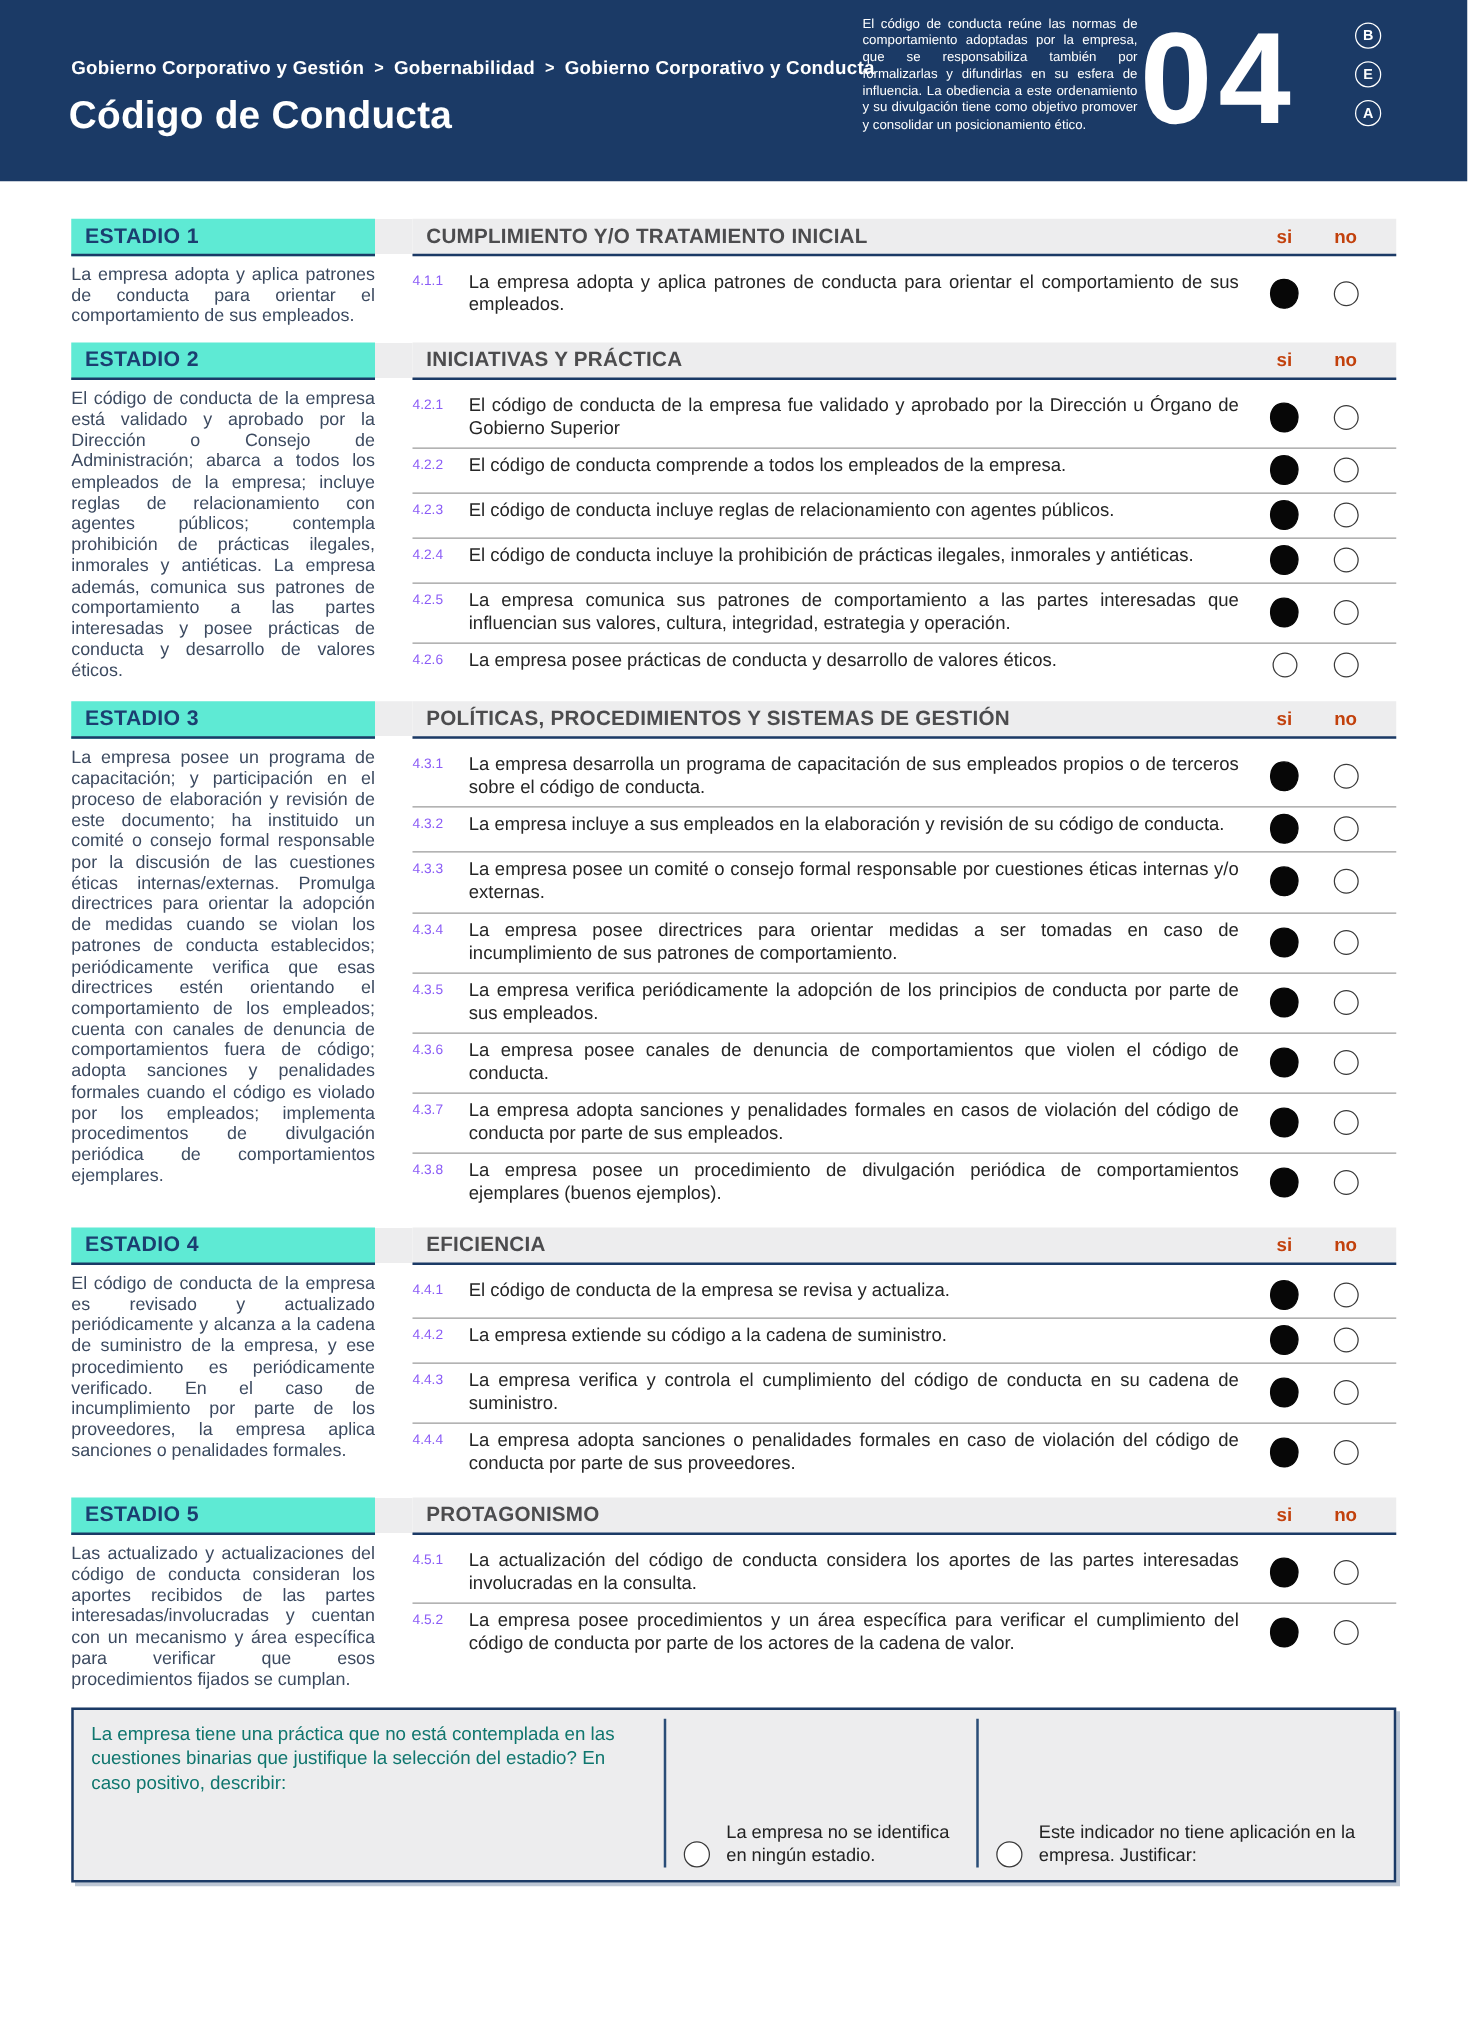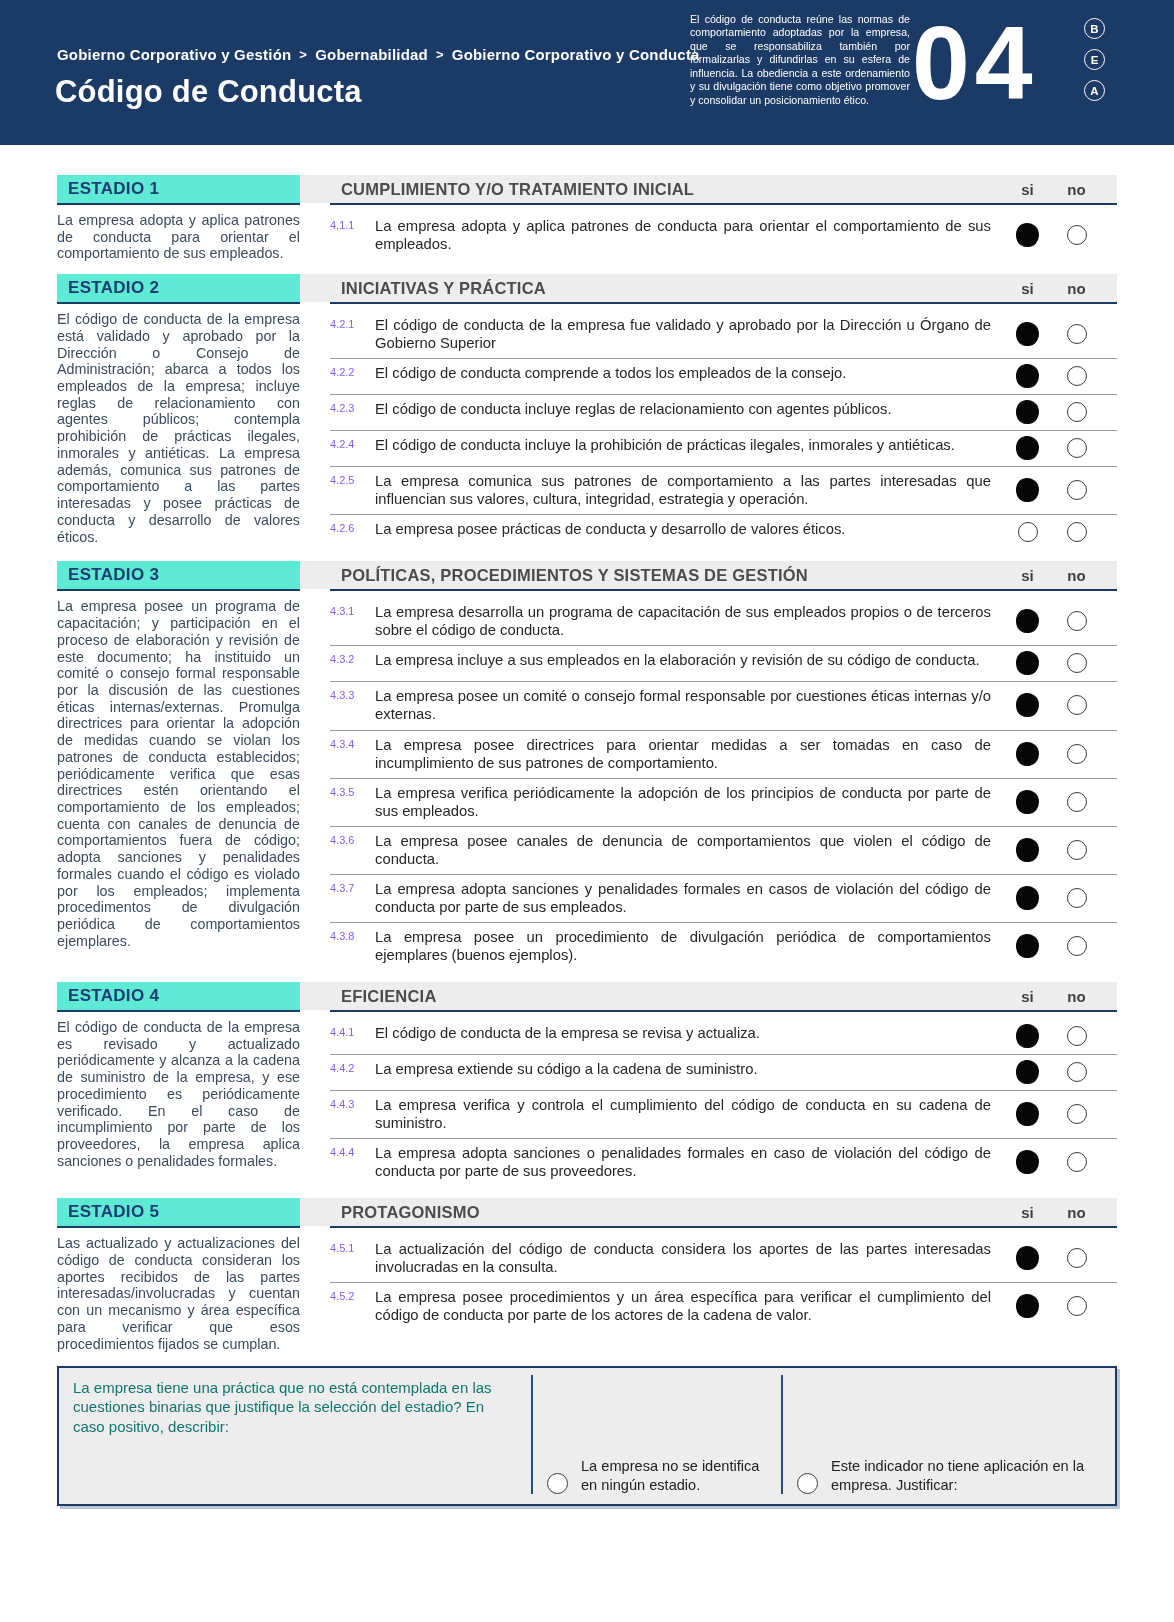--- a/index.html
+++ b/index.html
@@ -21,21 +21,21 @@
 
   
   .content { padding:30px 57px 0 57px; }
   .section { margin-bottom:12px; }
 
   .sec-head { display:flex; height:30px; }
   .sh-left { width:243px; background:#5eead4; border-bottom:2.5px solid #1b3a66; display:flex; align-items:center; padding-left:11px; color:#1b3e70; font-weight:bold; font-size:17px; letter-spacing:.3px; }
   .sh-gap { width:30px; background:#ededee; background-clip:padding-box; border-bottom:2.5px solid transparent; }
   .sh-right { flex:1; background:#ededee; border-bottom:2.5px solid #1b3a66; display:flex; align-items:center; padding:0 16px 0 11px; }
   .sh-title { flex:1; color:#4c4c4e; font-weight:bold; font-size:16.5px; letter-spacing:.2px; }
-  .sh-col { width:49px; text-align:center; font-weight:bold; font-size:15px; color:#404040; }
+  .sh-col { width:49px; text-align:center; font-weight:bold; font-size:15px; color:#c2410c; }
 
   .sec-body { display:flex; padding-top:7px; }
   .desc { width:243px; font-size:14.3px; line-height:1.17; text-align:justify; color:#3c4a60; }
   .body-gap { width:30px; }
   .qlist { flex:1; }
   .qrow { display:flex; align-items:flex-start; padding:5px 16px 6px 0; border-bottom:1px solid #9b9b9b; min-height:34px; }
   .qrow:last-child { border-bottom:none; }
   .qnum { width:45px; font-weight:normal; font-size:11px; color:#8b5cf6; padding-top:2px; flex:none; }
   .qtext { flex:1; font-size:14.8px; line-height:1.22; text-align:justify; color:#262626; padding-right:12px; }
   .qcol { width:49px; flex:none; display:flex; justify-content:center; align-self:center; }
@@ -119,21 +119,21 @@
           <div class="qtext">El código de conducta de la empresa fue validado y aprobado por la Dirección u Órgano de Gobierno Superior</div>
           <div class="qcol">
               <span class="circle filled"></span>
             </div>
           <div class="qcol">
               <span class="circle"></span>
             </div>
         </div>
         <div class="qrow">
           <div class="qnum">4.2.2</div>
-          <div class="qtext">El código de conducta comprende a todos los empleados de la consejo.</div>
+          <div class="qtext">El código de conducta comprende a todos los empleados de la empresa.</div>
           <div class="qcol">
               <span class="circle filled"></span>
             </div>
           <div class="qcol">
               <span class="circle"></span>
             </div>
         </div>
         <div class="qrow">
           <div class="qnum">4.2.3</div>
           <div class="qtext">El código de conducta incluye reglas de relacionamiento con agentes públicos.</div>

